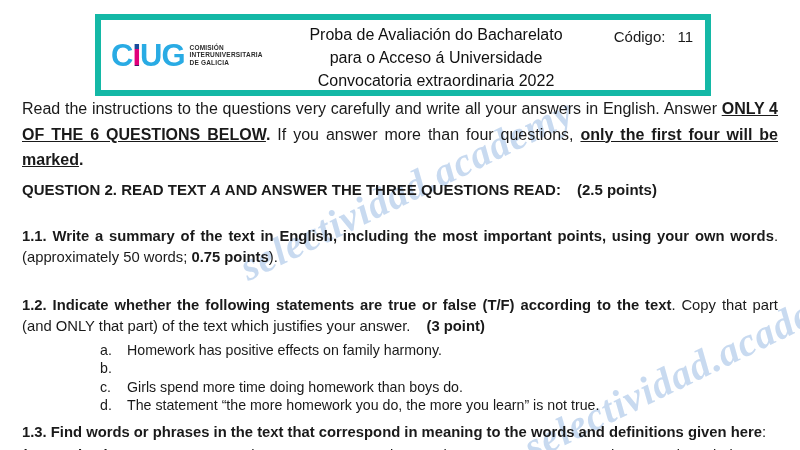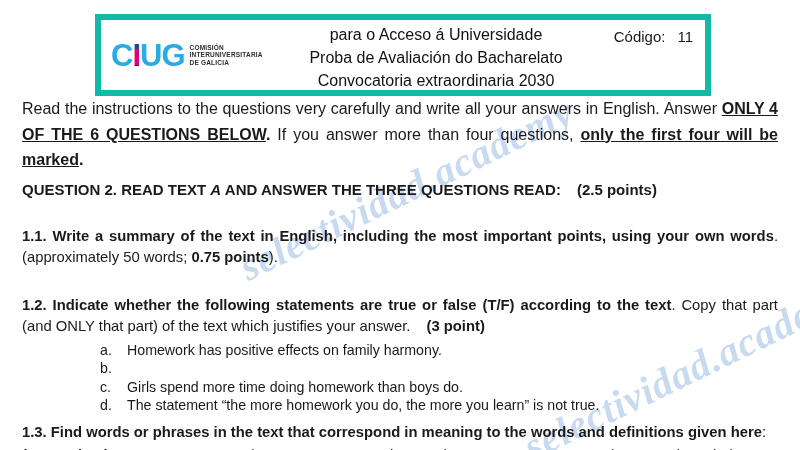--- a/index.html
+++ b/index.html
@@ -68,23 +68,23 @@
   <div class="header-box">
     <div class="logo-wrap">
       <div class="logo-text"><span class="lc">C</span><span class="li">I</span><span class="lc">U</span><span class="lc">G</span></div>
       <div class="logo-org">
         <div>COMISIÓN</div>
         <div>INTERUNIVERSITARIA</div>
         <div>DE GALICIA</div>
       </div>
     </div>
     <div class="hdr-title">
+      <div>Proba de Avaliación do Bacharelato</div>
       <div>para o Acceso á Universidade</div>
-      <div>Proba de Avaliación do Bacharelato</div>
-      <div>Convocatoria extraordinaria 2030</div>
+      <div>Convocatoria extraordinaria 2022</div>
     </div>
     <div class="hdr-code">
       <span>Código:</span><span class="val">11</span>
     </div>
   </div>
 
 
   <div class="intro"><span>Read the instructions to the questions very carefully and write all your answers in English. Answer </span><span class="b u">ONLY 4 OF THE 6 QUESTIONS BELOW</span><span class="b">.</span><span> If you answer more than four questions, </span><span class="b u">only the first four will be marked</span><span class="b">.</span></div>
 
   <div class="qhead"><span class="b">QUESTION 2. READ TEXT </span><span class="b i">A</span><span class="b"> AND ANSWER THE THREE QUESTIONS READ:</span><span class="b ml">(2.5 points)</span></div>

